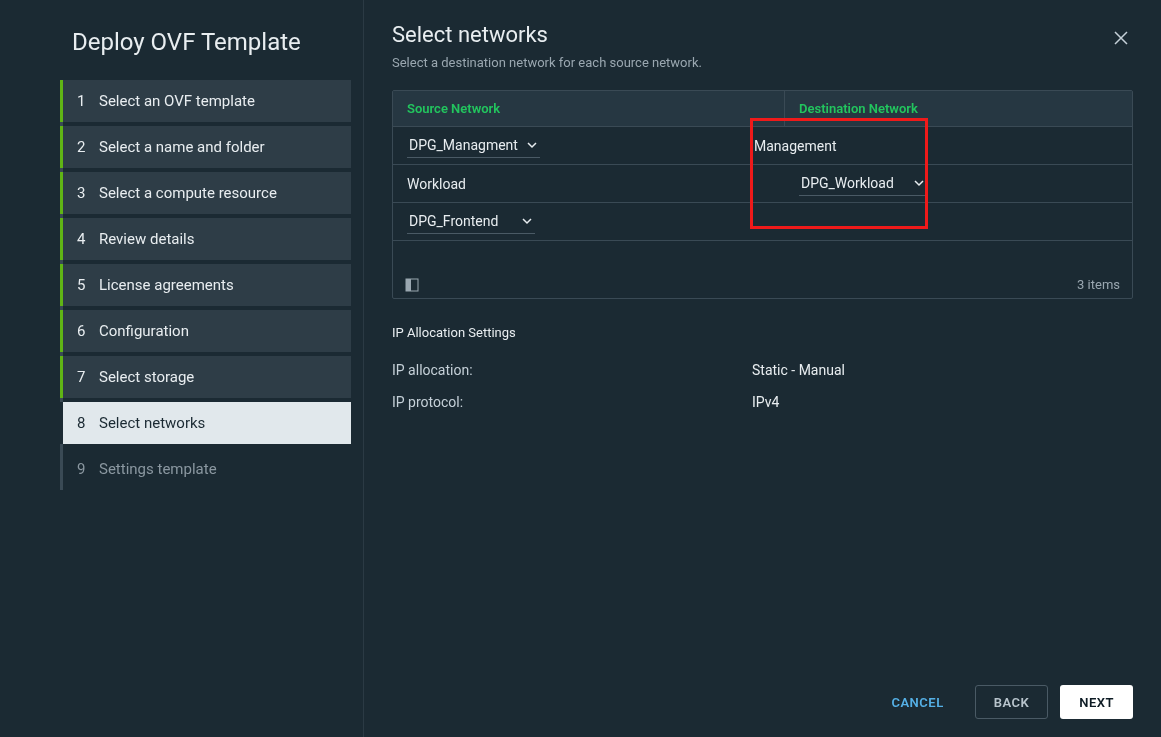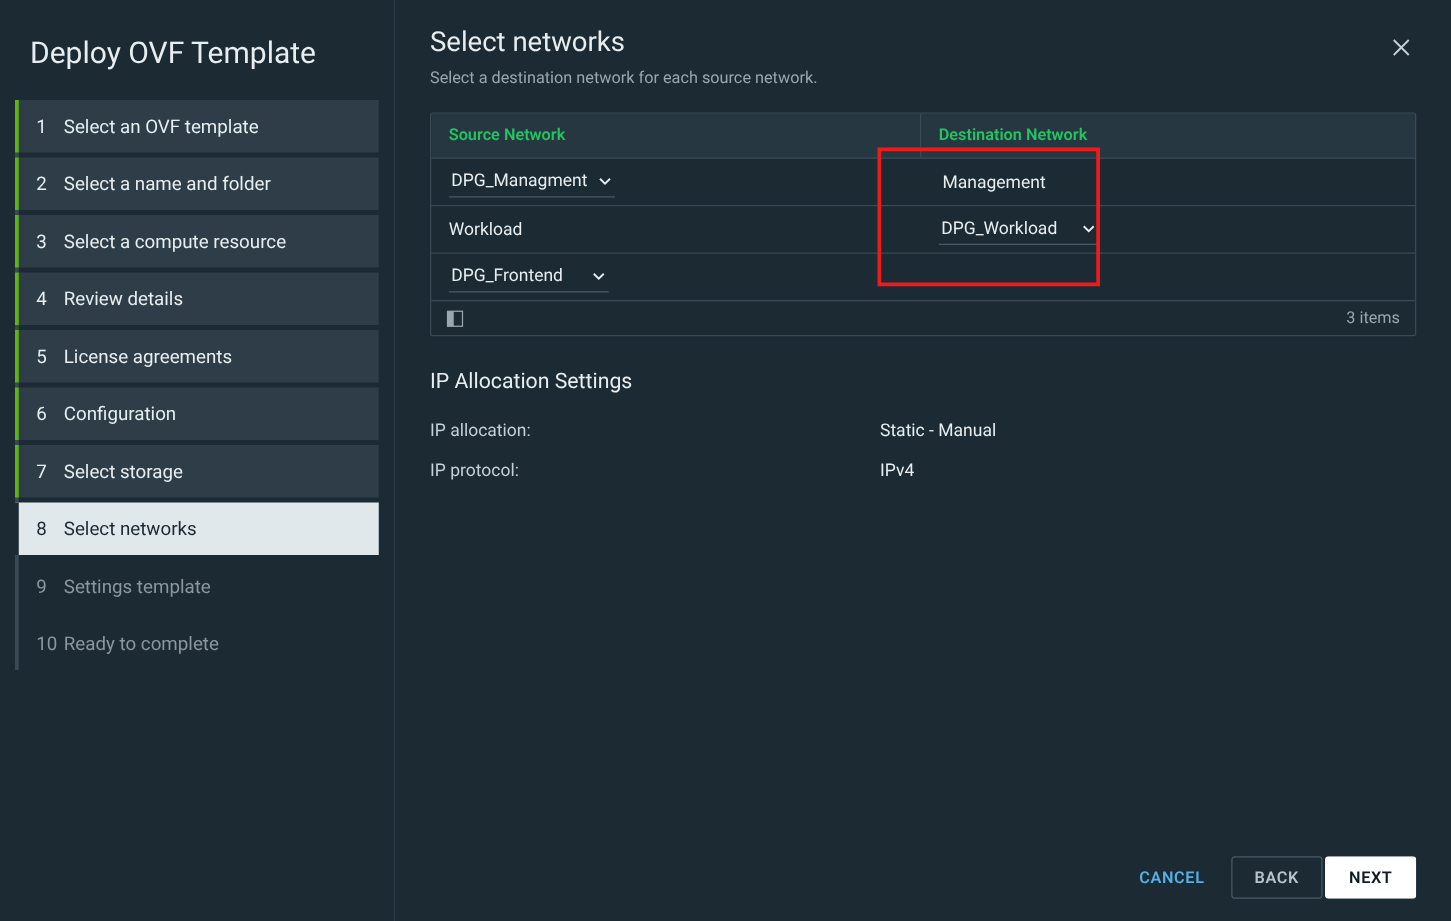--- a/index.html
+++ b/index.html
@@ -10,20 +10,21 @@
     width: 1161px;
     height: 737px;
     overflow: hidden;
   }
   .modal {
     display: flex;
     width: 1161px;
     height: 737px;
     background: #1b2a33;
     box-shadow: 0 0 8px rgba(0,0,0,0.6);
+    padding-left: 48px;
   }
   
   .sidebar {
     width: 316px;
     flex: 0 0 316px;
     background: #1b2a33;
     padding: 24px 12px 12px 12px;
     border-right: 1px solid #2b3a44;
   }
   .wizard-title {
@@ -142,46 +143,47 @@
     min-width: 128px;
     justify-content: space-between;
   }
   .net-footer {
     display: flex;
     justify-content: space-between;
     align-items:center;
     padding: 6px 12px;
     font-size: 13px;
     color: #9aa7b0;
+    margin-top: 30px;
   }
   .col-toggle-icon {
     width: 14px; height: 14px;
     color: #9aa7b0;
   }
   .section-title {
-    font-size: 17px;
+    font-size: 13px;
     color: #e8edf0;
     margin-top: 26px;
     margin-bottom: 14px;
   }
   .kv-row {
     display:flex;
     font-size: 14px;
     color: #c5d0d8;
     padding: 8px 0;
     justify-content: space-between;
   }
   .kv-row .k { flex: 0 0 360px; }
   .kv-row .v { flex: 1; color: #e8edf0; }
   
   .footer {
     margin-top: auto;
     display: flex;
     justify-content: flex-end;
-    gap: 2px;
+    gap: 12px;
     padding-top: 18px;
   }
   .btn {
     height: 34px;
     padding: 0 18px;
     font-size: 13px;
     font-weight: 600;
     letter-spacing: 0.5px;
     border-radius: 3px;
     cursor: pointer;
@@ -231,24 +233,20 @@
           <span class="num">7</span>
           <span>Select storage</span>
         </div>
         <div class="step active">
           <span class="num">8</span>
           <span>Select networks</span>
         </div>
         <div class="step pending">
           <span class="num">9</span>
           <span>Settings template</span>
-        </div>
-        <div class="step pending">
-          <span class="num">10</span>
-          <span>Ready to complete</span>
         </div>
       </div>
   </div>
 
   <div class="main">
 
     <div class="page-header">
       <div>
         <div class="page-title">Select networks</div>
         <div class="page-subtitle">Select a destination network for each source network.</div>

